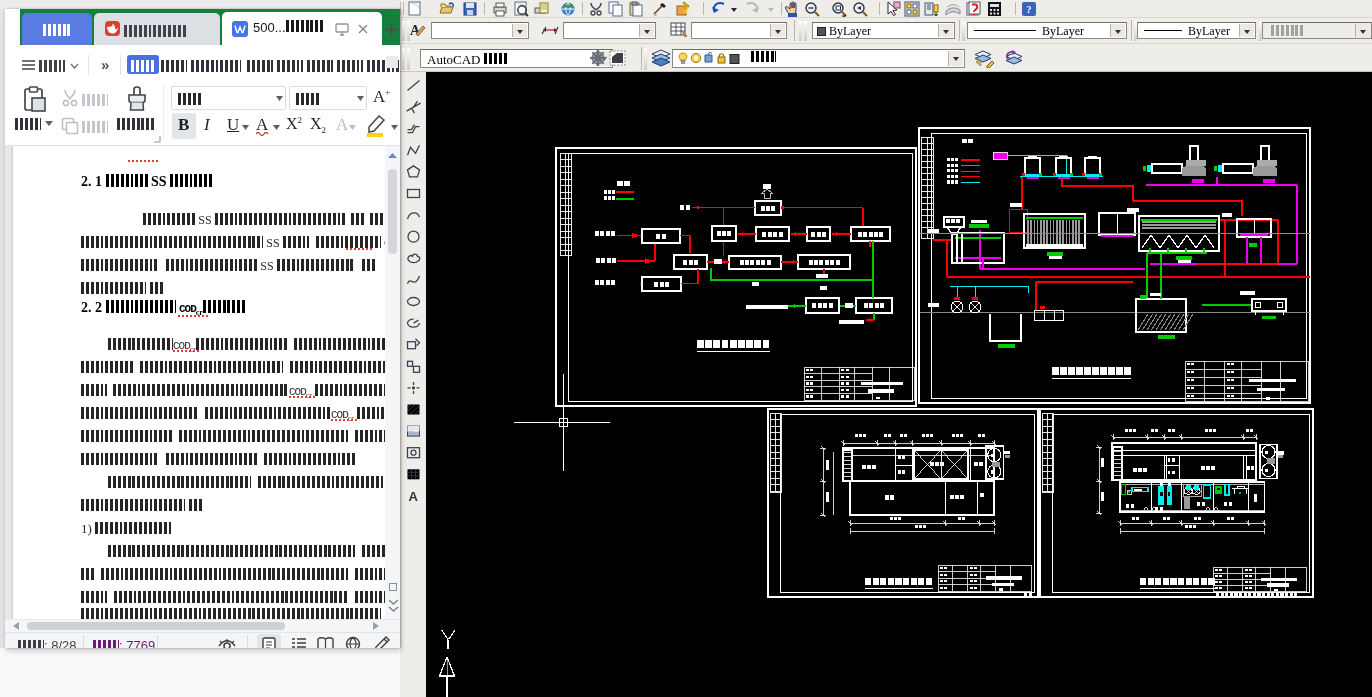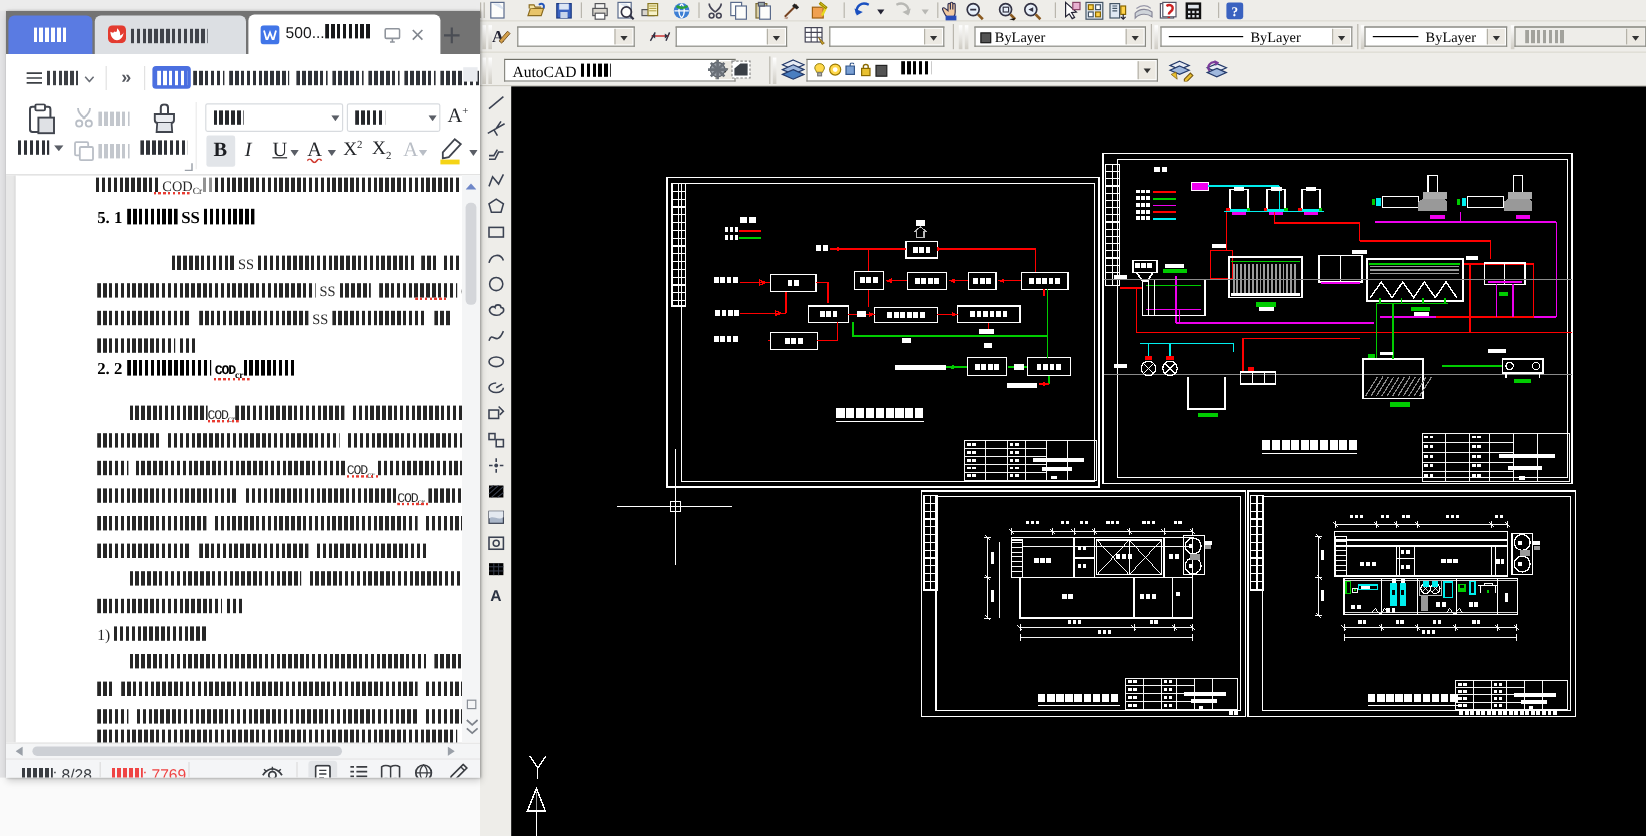--- a/index.html
+++ b/index.html
@@ -5,21 +5,21 @@
 html,body{width:1372px;height:697px;overflow:hidden;background:#ececec;font-family:"Liberation Sans",sans-serif}
 #page{position:relative;width:1372px;height:697px;overflow:hidden}
 .ab{position:absolute}
 
 i.z{display:inline-block;background-image:repeating-linear-gradient(90deg,currentColor 0 2.9px,transparent 2.9px 4.9px);height:var(--h)}
 .c13{--a:11px;--b:13px;--h:12px}
 .c14{--a:12px;--b:14.5px;--h:13px}
 .c12{--a:10px;--b:12px;--h:11px}
 
 #wps{left:5px;top:9px;width:395px;height:639px;background:#fff;overflow:hidden}
-.tabbar{position:absolute;left:0;top:0;width:395px;height:36px;background:#737373}
+.tabbar{position:absolute;left:15px;top:0;width:395px;height:36px;background:#15803d}
 .doc{position:absolute;left:0;top:137px;width:380px;height:473px;background:#e8e8e8;overflow:hidden}
 .page-w{position:absolute;left:8px;top:0;width:372px;height:473px;background:#fff;box-shadow:0 0 3px rgba(0,0,0,.25)}
 .tl{position:absolute;white-space:nowrap;color:rgba(0,0,0,.85);font-family:"Liberation Serif",serif;font-size:13px}
 .tl i{vertical-align:-1px}
 .hd{color:#000;font-weight:bold;font-size:14px}
 .sq{position:absolute;height:2px;background-image:repeating-linear-gradient(90deg,#e83a30 0 2px,transparent 2px 4px)}
 
 #acad{left:400px;top:0;width:972px;height:697px;background:#eeede9}
 .tb{position:absolute;background:#eeede9}
 .combo{position:absolute;background:#fff;border:1px solid #8a8a83;border-top-color:#6e6e66;font-family:"Liberation Serif",serif;font-size:12px;color:#000}
@@ -1147,22 +1147,21 @@
         <rect x="4" y="20" width="16" height="4" fill="#f5d416"></rect>
       </svg>
       <svg class="ab" style="left:386px;top:116px" width="7" height="5" viewBox="0 0 7 5">
         <path d="M0 0l3.5 5L7 0z" fill="#5a5e66"></path>
       </svg>
       <svg class="ab" style="left:148px;top:126px" width="8" height="8" viewBox="0 0 8 8">
         <path d="M7 1v6H1" fill="none" stroke="#9aa0a8" stroke-width="1.2"></path>
       </svg>
       <div class="doc">
         <div class="page-w"></div>
-        <div class="tl " style="left:75px;top:1px"><i class="z c13" style="width:52px"></i>&nbsp;<span style="font-family:'Liberation Serif';font-size:12px">COD</span><span style="font-size:8px;vertical-align:-3px;font-family:'Liberation Serif'">Cr</span><i class="z c13" style="width:10px;opacity:.5"></i><i class="z c13" style="width:234px"></i></div>
-        <div class="tl hd" style="left:76px;top:28px"><span style="font-family:'Liberation Serif';font-weight:bold;font-size:14px">5. 1 </span><i class="z c14" style="width:42px"></i>&nbsp;<span style="font-family:'Liberation Serif';font-weight:bold;font-size:14px">SS</span> <i class="z c14" style="width:42px"></i></div>
+        <div class="tl hd" style="left:76px;top:28px"><span style="font-family:'Liberation Serif';font-weight:bold;font-size:14px">2. 1 </span><i class="z c14" style="width:42px"></i>&nbsp;<span style="font-family:'Liberation Serif';font-weight:bold;font-size:14px">SS</span> <i class="z c14" style="width:42px"></i></div>
         <div class="tl " style="left:138px;top:66px"><i class="z c13" style="width:52px"></i>&nbsp;<span style="font-family:'Liberation Serif';font-size:12px">SS</span>&nbsp;<i class="z c13" style="width:130px"></i><i class="z c13" style="width:13px;margin-left:6px"></i><i class="z c13" style="width:65px;margin-left:6px"></i></div>
         <div class="tl " style="left:76px;top:89px"><i class="z c13" style="width:182px"></i>&nbsp;<span style="font-family:'Liberation Serif';font-size:12px">SS</span>&nbsp;<i class="z c13" style="width:26px"></i><i class="z c13" style="width:65px;margin-left:7px"></i>&nbsp;<span style="font-family:'Liberation Serif';font-size:12px">COD</span></div>
         <div class="tl " style="left:76px;top:112px"><i class="z c13" style="width:78px"></i><i class="z c13" style="width:91px;margin-left:7px"></i>&nbsp;<span style="font-family:'Liberation Serif';font-size:12px">SS</span>&nbsp;<i class="z c13" style="width:78px"></i><i class="z c13" style="width:13px;margin-left:7px"></i></div>
         <div class="tl " style="left:76px;top:135px"><i class="z c13" style="width:65px"></i><i class="z c13" style="width:13px;margin-left:4px"></i></div>
         <div class="tl hd" style="left:76px;top:154px"><span style="font-family:'Liberation Serif';font-weight:bold;font-size:14px">2. 2 </span><i class="z c14" style="width:70px"></i>&nbsp;<span style="font-family:'Liberation Mono';font-size:11px;letter-spacing:-1px">COD</span><span style="font-size:8px;vertical-align:-3px;font-family:'Liberation Serif'">cr</span><i class="z c14" style="width:42px"></i></div>
         <div class="tl " style="left:103px;top:191px"><i class="z c13" style="width:65px"></i><span style="font-family:'Liberation Mono';font-size:11px;letter-spacing:-1px">COD</span><span style="font-size:8px;vertical-align:-3px;font-family:'Liberation Serif'">cr</span><i class="z c13" style="width:91px"></i><i class="z c13" style="width:143px;margin-left:7px"></i></div>
         <div class="tl " style="left:76px;top:214px"><i class="z c13" style="width:52px"></i><i class="z c13" style="width:143px;margin-left:7px"></i><i class="z c13" style="width:104px;margin-left:7px"></i></div>
         <div class="tl " style="left:76px;top:237px"><i class="z c13" style="width:26px"></i><i class="z c13" style="width:176px;margin-left:6px"></i><span style="font-family:'Liberation Mono';font-size:11px;letter-spacing:-1px">COD</span><span style="font-size:8px;vertical-align:-3px;font-family:'Liberation Serif'">cr</span><i class="z c13" style="width:85px;margin-left:3px"></i></div>
         <div class="tl " style="left:76px;top:260px"><i class="z c13" style="width:117px"></i><i class="z c13" style="width:126px;margin-left:7px"></i><span style="font-family:'Liberation Mono';font-size:11px;letter-spacing:-1px">COD</span><span style="font-size:8px;vertical-align:-3px;font-family:'Liberation Serif'">cr</span><i class="z c13" style="width:39px;margin-left:3px"></i></div>
         <div class="tl " style="left:76px;top:283px"><i class="z c13" style="width:91px"></i><i class="z c13" style="width:169px;margin-left:7px"></i><i class="z c13" style="width:52px;margin-left:7px"></i></div>
@@ -1195,21 +1194,21 @@
       <div class="ab" style="left:22px;top:613px;width:258px;height:8px;background:#cdd0d5;border-radius:4px"></div>
       <svg class="ab" style="left:8px;top:613px" width="6" height="8" viewBox="0 0 6 8">
         <path d="M6 0L0 4l6 4z" fill="#9aa0a8"></path>
       </svg>
       <svg class="ab" style="left:368px;top:613px" width="6" height="8" viewBox="0 0 6 8">
         <path d="M0 0l6 4-6 4z" fill="#9aa0a8"></path>
       </svg>
       <div class="ab" style="left:0;top:623px;width:395px;height:26px;background:#f4f5f7;border-top:1px solid #e4e4e4"></div>
       <div class="ab" style="left:13px;top:629px;color:#3a3d42;font-size:13px"><i class="z c13" style="width:26px;vertical-align:-2px"></i>: 8/28</div>
       <div class="ab" style="left:78px;top:626px;width:1px;height:18px;background:#dcdcdc"></div>
-      <div class="ab" style="left:88px;top:629px;color:#ef4444;font-size:13px"><i class="z c13" style="width:26px;vertical-align:-2px"></i>: 7769</div>
+      <div class="ab" style="left:88px;top:629px;color:#701a75;font-size:13px"><i class="z c13" style="width:26px;vertical-align:-2px"></i>: 7769</div>
       <div class="ab" style="left:152px;top:626px;width:1px;height:18px;background:#dcdcdc"></div>
       <svg class="ab" style="left:212px;top:628px" width="20" height="16" viewBox="0 0 20 16">
         <path d="M2 9c5-7 11-7 16 0" fill="none" stroke="#3a3d42" stroke-width="1.5"></path>
         <circle cx="10" cy="9" r="3" fill="none" stroke="#3a3d42" stroke-width="1.5"></circle>
         <path d="M3 4l2 2M17 4l-2 2M10 2v3" stroke="#3a3d42" stroke-width="1.2"></path>
       </svg>
       <div class="ab" style="left:242px;top:626px;width:1px;height:18px;background:#dcdcdc"></div>
       <div class="ab" style="left:252px;top:625px;width:24px;height:22px;background:#e3e5e8;border-radius:3px"></div>
       <svg class="ab" style="left:257px;top:628px" width="14" height="16" viewBox="0 0 14 16">
         <rect x="1" y="1" width="12" height="14" rx="1.5" fill="#fff" stroke="#3a3d42" stroke-width="1.4"></rect>

